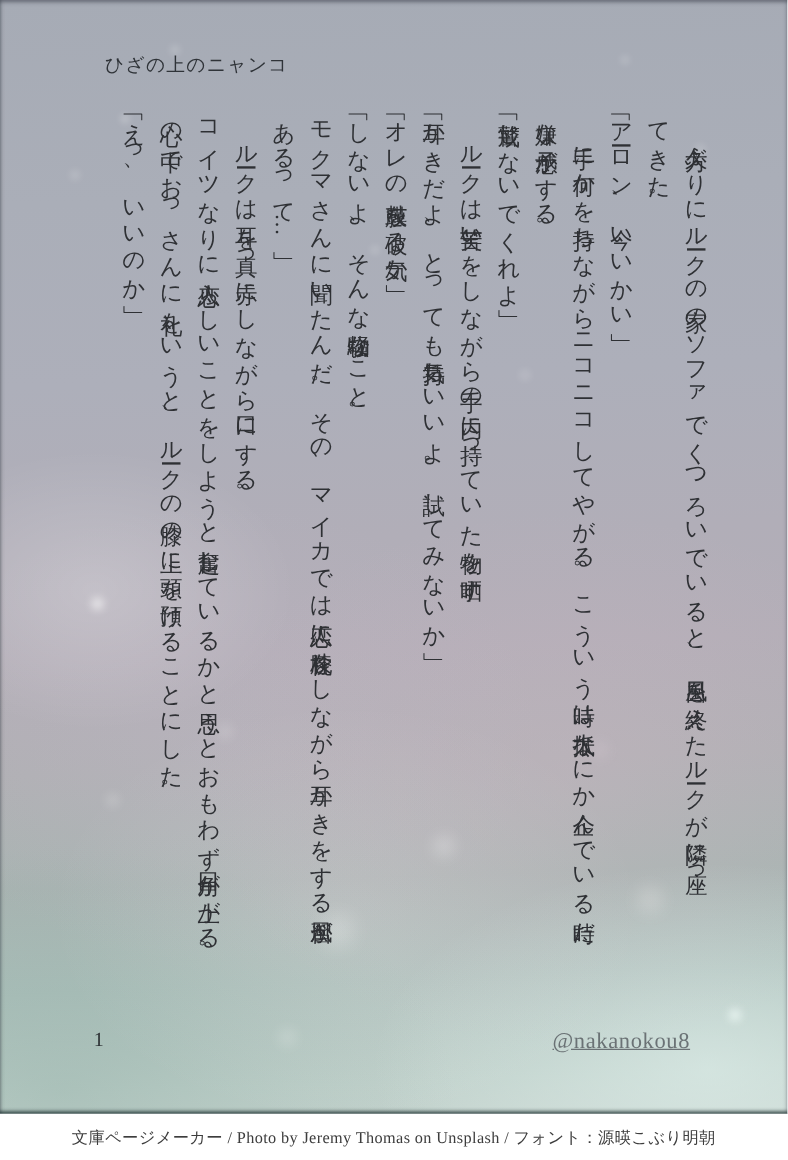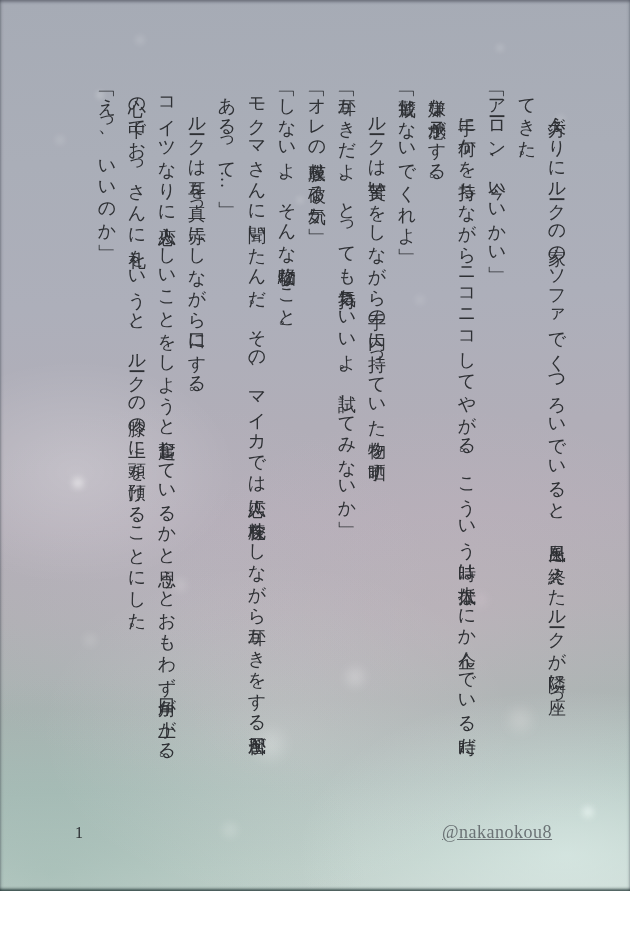--- a/index.html
+++ b/index.html
@@ -116,20 +116,21 @@
     letter-spacing: 0.3px;
   }
 </style>
 </head>
 <body>
 
 <div class="page">
   <div class="photo">
     <div class="stars"></div>
 
+    <div class="title">ひざの上のニャンコ</div>
 
     <div class="vtext">
       <p>　久方ぶりにルークの家のソファでくつろいでいると、風呂を終えたルークが隣に座っ</p>
       <p>てきた。</p>
       <p>「アーロン、今いいかい」</p>
       <p>　手に何かを持ちながらニコニコしてやがる。こういう時は大抵なにか企んでいる時だ。</p>
       <p>嫌な予感がする。</p>
       <p>「警戒しないでくれよ」</p>
       <p>　ルークは苦笑いをしながら手の内に持っていた物を晒す。</p>
       <p>「耳かきだよ、とっても気持ちいいよ。試してみないか」</p>
@@ -140,13 +141,16 @@
       <p>　ルークは耳を真っ赤にしながら口にする。</p>
       <p>コイツなりに恋人らしいことをしようと奮起しているかと思うとおもわず口角が上がる。</p>
       <p>心の中でおっさんに礼をいうと、ルークの膝の上に頭を預けることにした。</p>
       <p>「えっ、いいのか」</p>
     </div>
 
     <div class="pagenum">1</div>
     <div class="watermark">@nakanokou8</div>
   </div>
 
+  <div class="footer">
+    <span>文庫ページメーカー / Photo by Jeremy Thomas on Unsplash / フォント：源暎こぶり明朝</span>
+  </div>
 </div>
 
 </body></html>

